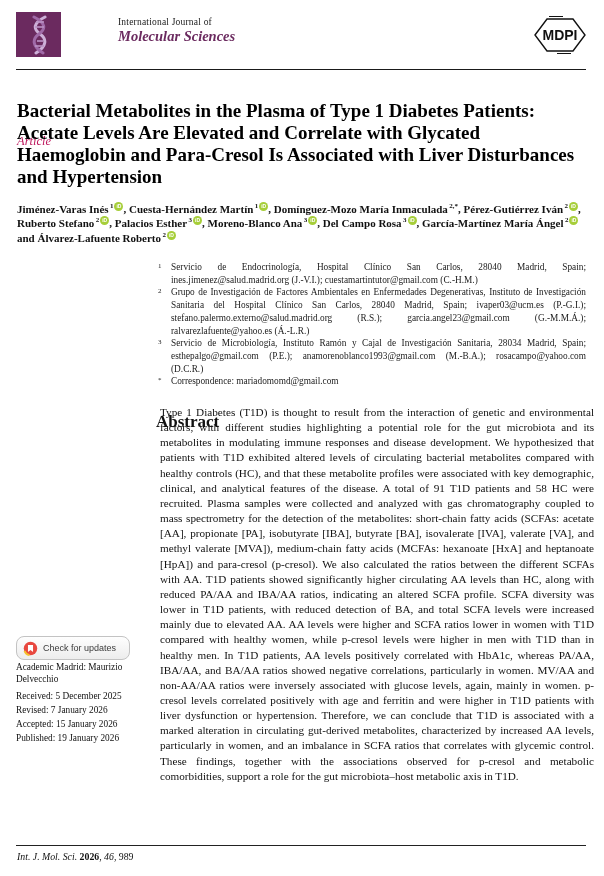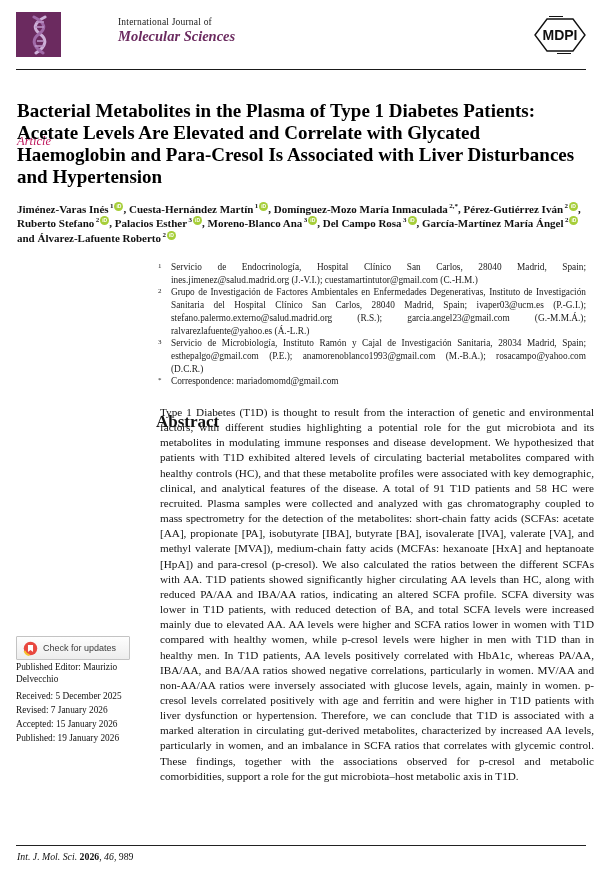--- a/index.html
+++ b/index.html
@@ -32,21 +32,21 @@
   .aff{position:relative;padding-left:15px;text-align:justify;}
   .aff-marker{position:absolute;left:2px;top:-1px;font-size:7px;}
 
   
   .abstract-label{position:absolute;left:156px;top:384px;font-size:17px;font-weight:bold;margin-top:28px;}
   .abstract{position:absolute;left:156px;top:401px;width:434px;margin:4px;
             font-size:11.2px;line-height:15.15px;text-align:justify;color:#111;}
 
   
   .badge{position:absolute;left:16px;top:636px;width:114px;height:24px;box-sizing:border-box;
-         border:1px solid #c3c3c3;border-radius:1px;background:linear-gradient(#fefefe,#ededed);
+         border:1px solid #c3c3c3;border-radius:8px;background:linear-gradient(#fefefe,#ededed);
          display:flex;align-items:center;gap:5px;padding:0 6px;cursor:pointer;}
   .badge-label{font-family:"Liberation Sans",sans-serif;font-size:9px;color:#3c3c3c;}
   .editor{position:absolute;left:16px;top:662px;width:124px;font-size:9.3px;line-height:11.6px;}
   .dates{position:absolute;left:16px;top:690px;width:130px;font-size:9.3px;line-height:13.9px;}
   .copyright{position:absolute;left:16px;top:748px;width:122px;font-size:9.3px;line-height:13px;
              text-align:left;}
   .copyright .cc-link{color:var(--link-blue,#3d7cc0);text-decoration:none;cursor:pointer;}
 
   
   .footer-rule{position:absolute;left:16px;top:845px;width:570px;height:1.1px;background:#222;}
@@ -97,21 +97,21 @@
   <p class="abstract">Type 1 Diabetes (T1D) is thought to result from the interaction of genetic and environmental factors, with different studies highlighting a potential role for the gut microbiota and its metabolites in modulating immune responses and disease development. We hypothesized that patients with T1D exhibited altered levels of circulating bacterial metabolites compared with healthy controls (HC), and that these metabolite profiles were associated with key demographic, clinical, and analytical features of the disease. A total of 91 T1D patients and 58 HC were recruited. Plasma samples were collected and analyzed with gas chromatography coupled to mass spectrometry for the detection of the metabolites: short-chain fatty acids (SCFAs: acetate [AA], propionate [PA], isobutyrate [IBA], butyrate [BA], isovalerate [IVA], valerate [VA], and methyl valerate [MVA]), medium-chain fatty acids (MCFAs: hexanoate [HxA] and heptanoate [HpA]) and para-cresol (p-cresol). We also calculated the ratios between the different SCFAs with AA. T1D patients showed significantly higher circulating AA levels than HC, along with reduced PA/AA and IBA/AA ratios, indicating an altered SCFA profile. SCFA diversity was lower in T1D patients, with reduced detection of BA, and total SCFA levels were increased mainly due to elevated AA. AA levels were higher and SCFA ratios lower in women with T1D compared with healthy women, while p-cresol levels were higher in men with T1D than in healthy men. In T1D patients, AA levels positively correlated with HbA1c, whereas PA/AA, IBA/AA, and BA/AA ratios showed negative correlations, particularly in women. MV/AA and non-AA/AA ratios were inversely associated with glucose levels, again, mainly in women. p-cresol levels correlated positively with age and ferritin and were higher in T1D patients with liver dysfunction or hypertension. Therefore, we can conclude that T1D is associated with a marked alteration in circulating gut-derived metabolites, characterized by increased AA levels, particularly in women, and an imbalance in SCFA ratios that correlates with glycemic control. These findings, together with the associations observed for p-cresol and metabolic comorbidities, support a role for the gut microbiota–host metabolic axis in T1D.</p>
 
   <div class="badge">
     <svg width="15" height="15" viewBox="0 0 16 16">
       <circle cx="8" cy="8" r="7.2" fill="#e8483f"></circle>
       <path d="M1.6,10.5 A7.2,7.2 0 0 0 7,15.1" stroke="#f5c02c" stroke-width="2" fill="none"></path>
       <path d="M5.3,4.2 h5.4 v7.4 l-2.7,-2.1 l-2.7,2.1 z" fill="#ffffff"></path>
     </svg>
     <span class="badge-label">Check for updates</span>
   </div>
-  <div class="editor">Published Editor: Maurizio Delvecchio</div>
+  <div class="editor">Academic Madrid: Maurizio Delvecchio</div>
   <div class="dates">
       <div>Received: 5 December 2025</div>
       <div>Revised: 7 January 2026</div>
       <div>Accepted: 15 January 2026</div>
       <div>Published: 19 January 2026</div>
     </div>
 
   <div class="footer-rule"></div>
   <div class="citation">
     <i>Int. J. Mol. Sci.</i>

